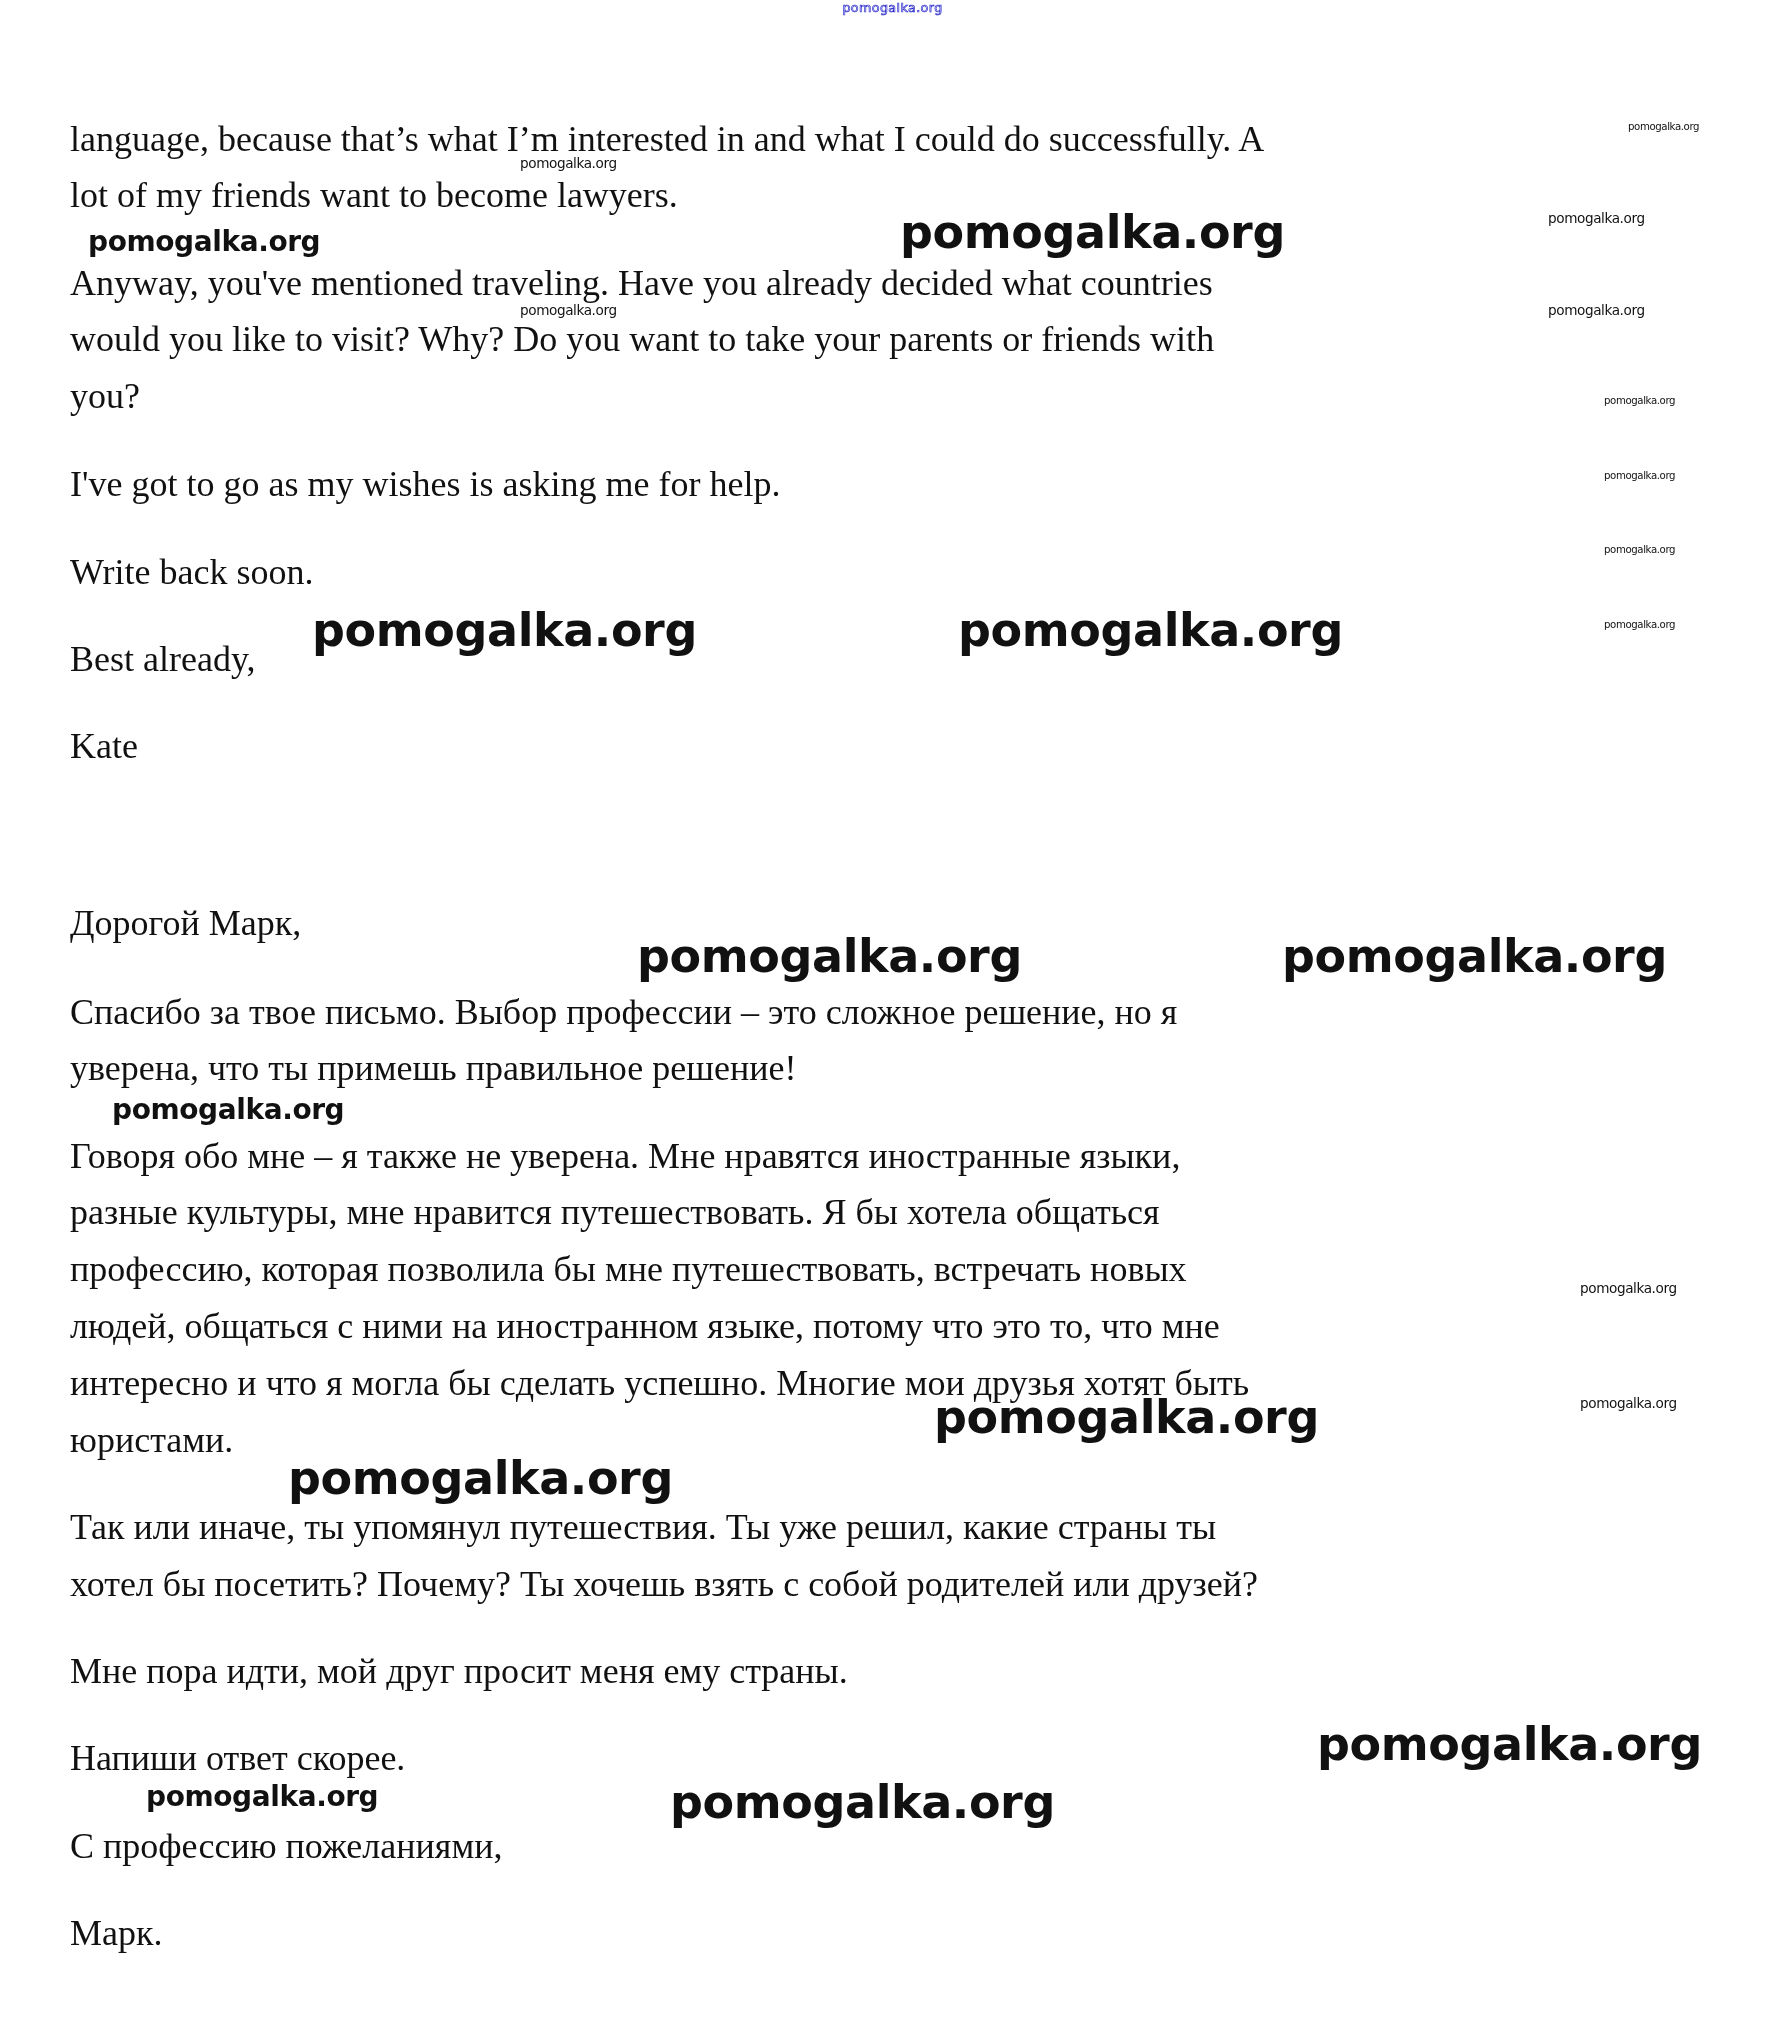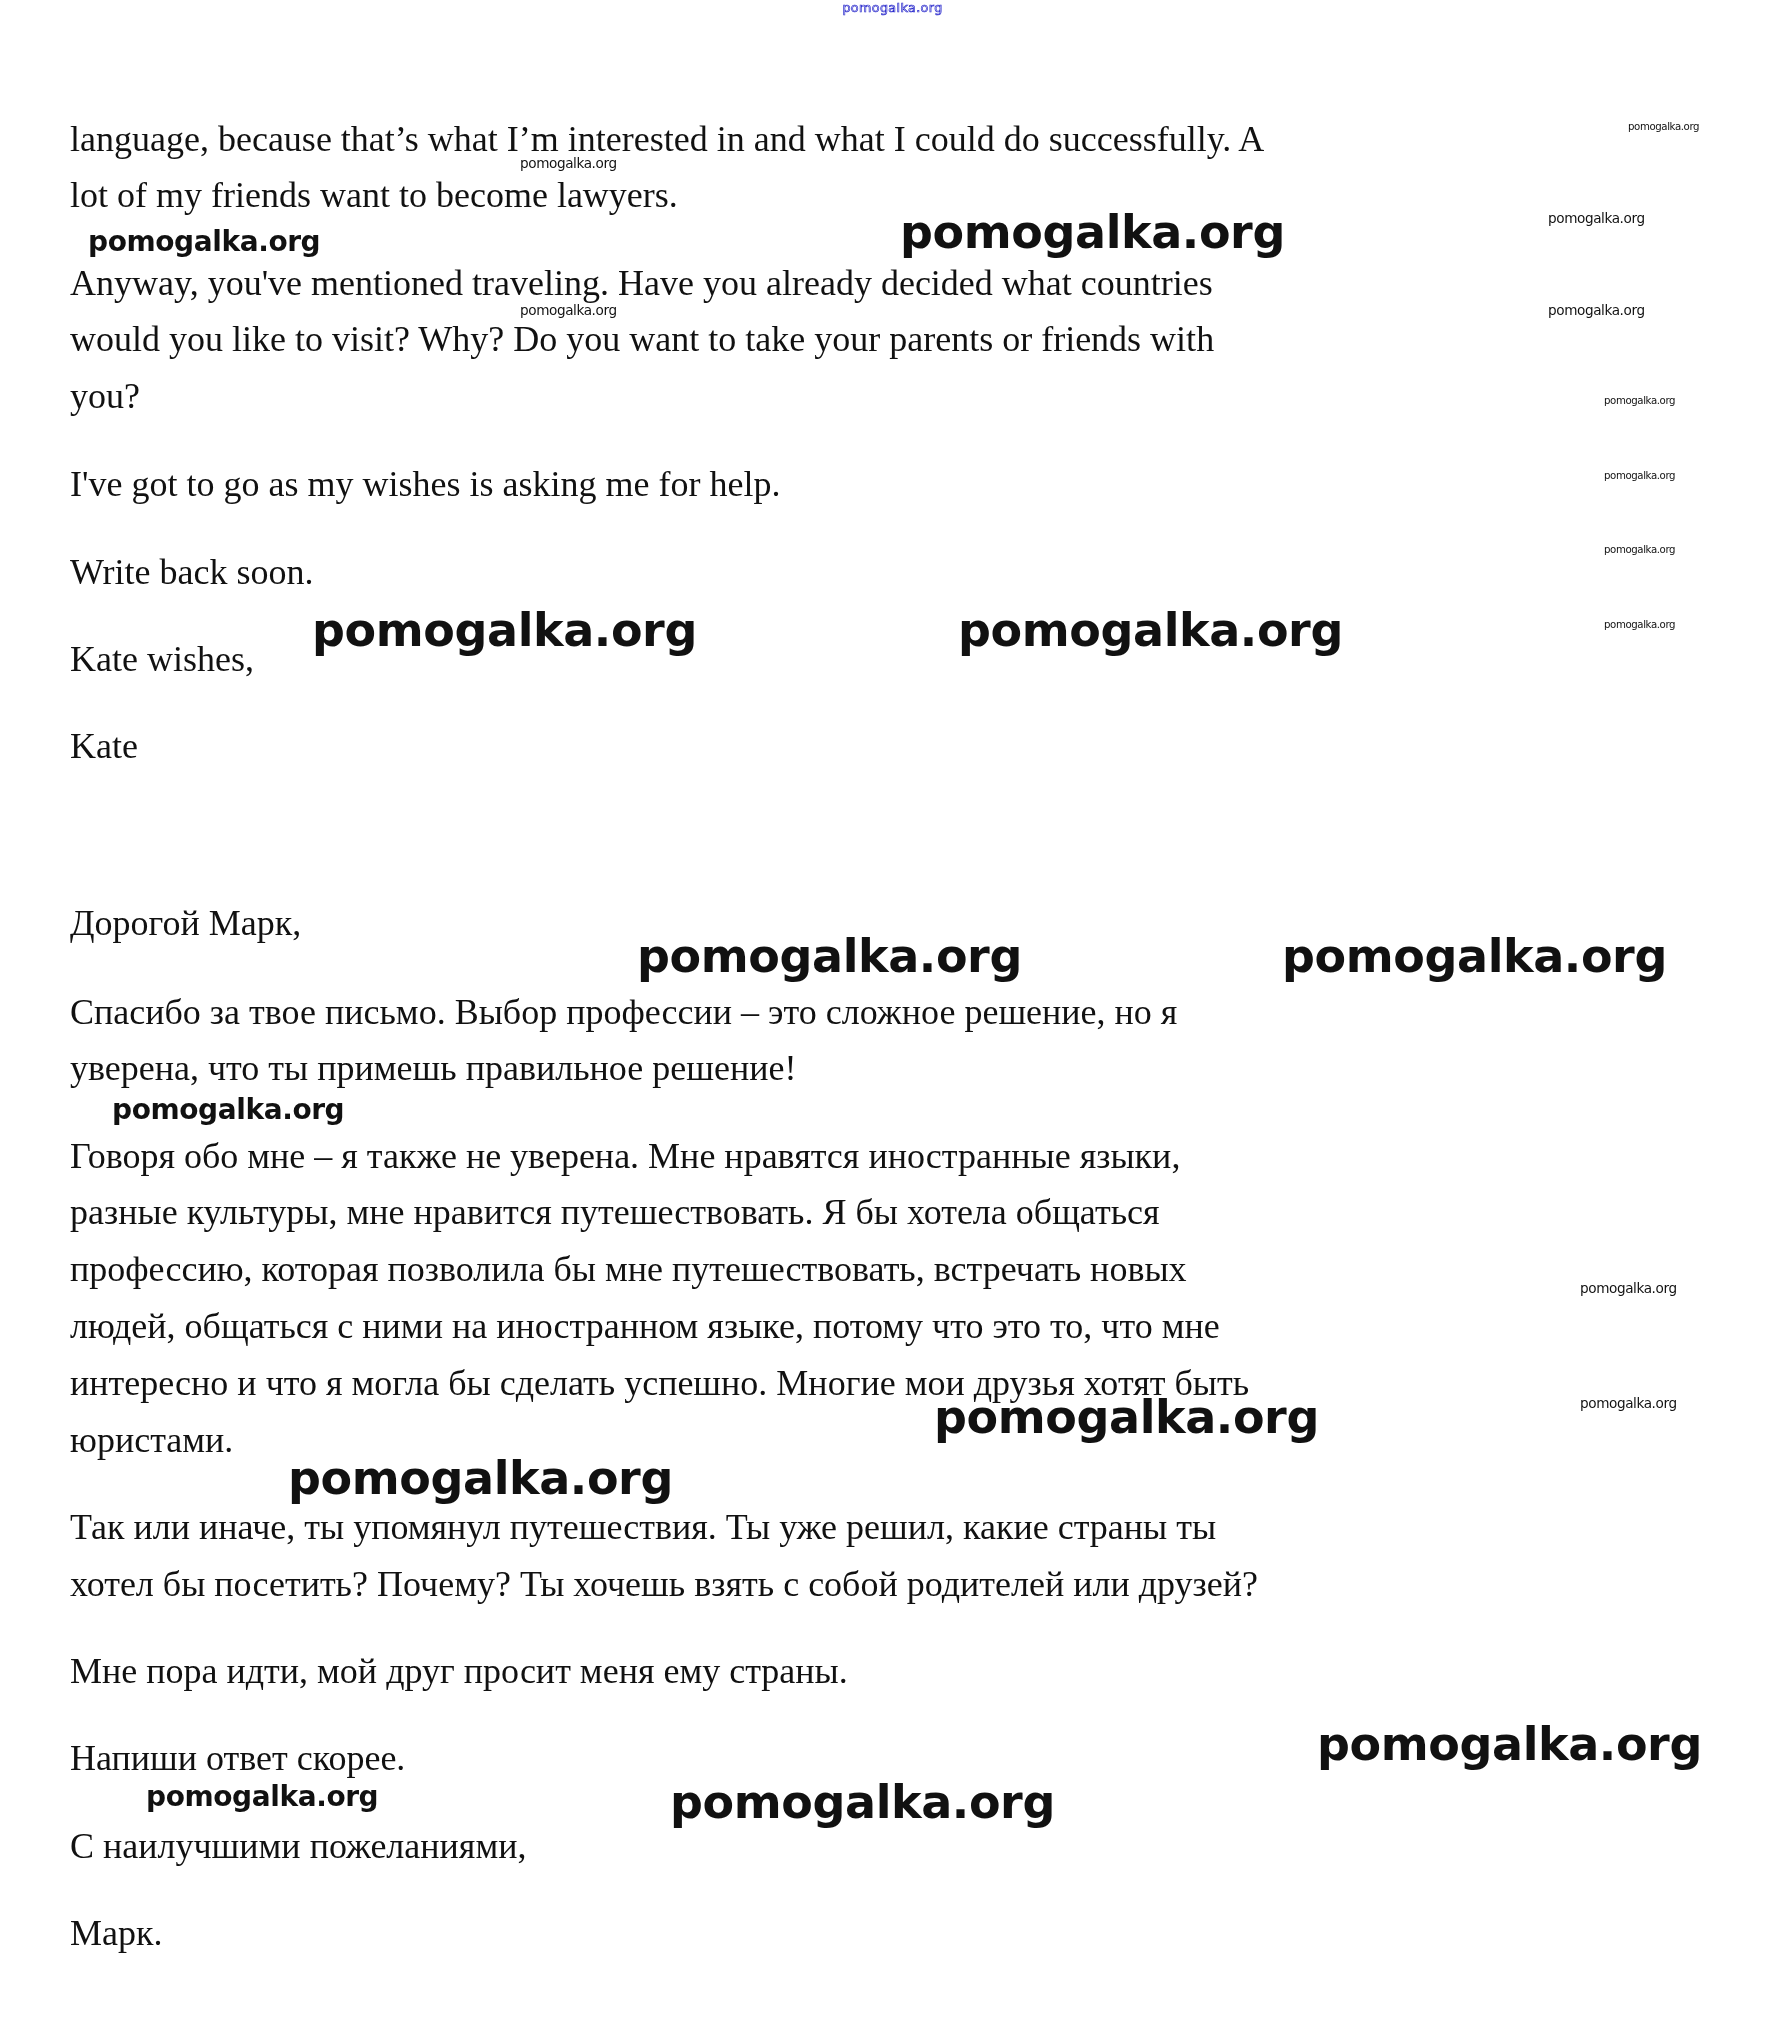--- a/index.html
+++ b/index.html
@@ -17,37 +17,37 @@
 
 <div class="top-wm">pomogalka.org</div>
 
 <div class="line" style="top:114px">language, because that’s what I’m interested in and what I could do successfully. A</div>
 <div class="line" style="top:170px">lot of my friends want to become lawyers.</div>
 <div class="line" style="top:258px">Anyway, you've mentioned traveling. Have you already decided what countries</div>
 <div class="line" style="top:314px">would you like to visit? Why? Do you want to take your parents or friends with</div>
 <div class="line" style="top:371px">you?</div>
 <div class="line" style="top:459px">I've got to go as my wishes is asking me for help.</div>
 <div class="line" style="top:547px">Write back soon.</div>
-<div class="line" style="top:634px">Kate wishes,</div>
+<div class="line" style="top:634px">Best already,</div>
 <div class="line" style="top:721px">Kate</div>
 
 <div class="line" style="top:898px">Дорогой Марк,</div>
 <div class="line" style="top:987px">Спасибо за твое письмо. Выбор профессии – это сложное решение, но я</div>
 <div class="line" style="top:1043px">уверена, что ты примешь правильное решение!</div>
 <div class="line" style="top:1131px">Говоря обо мне – я также не уверена. Мне нравятся иностранные языки,</div>
 <div class="line" style="top:1187px">разные культуры, мне нравится путешествовать. Я бы хотела общаться</div>
 <div class="line" style="top:1244px">профессию, которая позволила бы мне путешествовать, встречать новых</div>
 <div class="line" style="top:1301px">людей, общаться с ними на иностранном языке, потому что это то, что мне</div>
 <div class="line" style="top:1358px">интересно и что я могла бы сделать успешно. Многие мои друзья хотят быть</div>
 <div class="line" style="top:1415px">юристами.</div>
 <div class="line" style="top:1502px">Так или иначе, ты упомянул путешествия. Ты уже решил, какие страны ты</div>
 <div class="line" style="top:1559px">хотел бы посетить? Почему? Ты хочешь взять с собой родителей или друзей?</div>
 <div class="line" style="top:1646px">Мне пора идти, мой друг просит меня ему страны.</div>
 <div class="line" style="top:1733px">Напиши ответ скорее.</div>
-<div class="line" style="top:1821px">С наилучшими пожеланиями,</div>
+<div class="line" style="top:1821px">С профессию пожеланиями,</div>
 <div class="line" style="top:1908px">Марк.</div>
 
 <div class="wm xs" style="left:1628px;top:121px">pomogalka.org</div>
 <div class="wm sm" style="left:520px;top:155px">pomogalka.org</div>
 <div class="wm sm" style="left:1548px;top:210px">pomogalka.org</div>
 <div class="wm med" style="left:88px;top:225px">pomogalka.org</div>
 <div class="wm big" style="left:900px;top:205px">pomogalka.org</div>
 <div class="wm sm" style="left:520px;top:302px">pomogalka.org</div>
 <div class="wm sm" style="left:1548px;top:302px">pomogalka.org</div>
 <div class="wm xs" style="left:1604px;top:395px">pomogalka.org</div>

